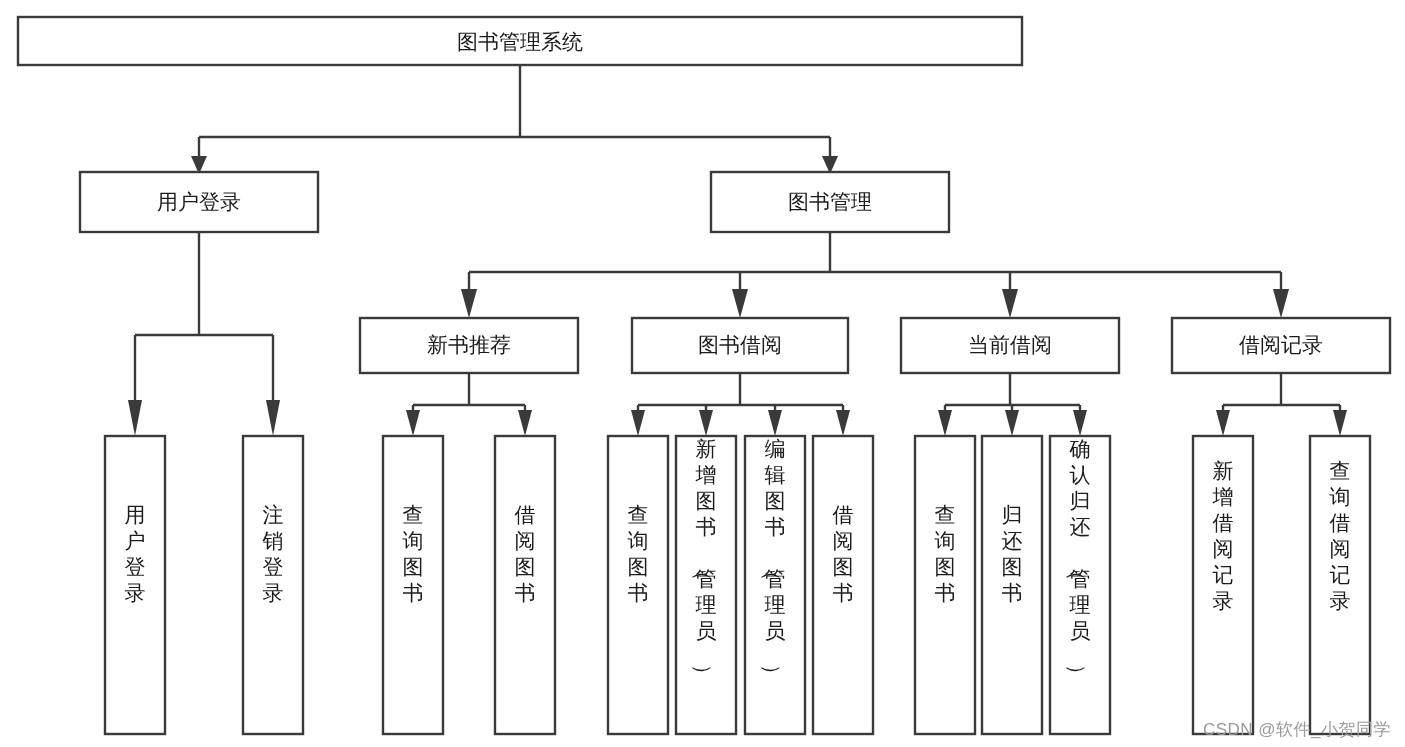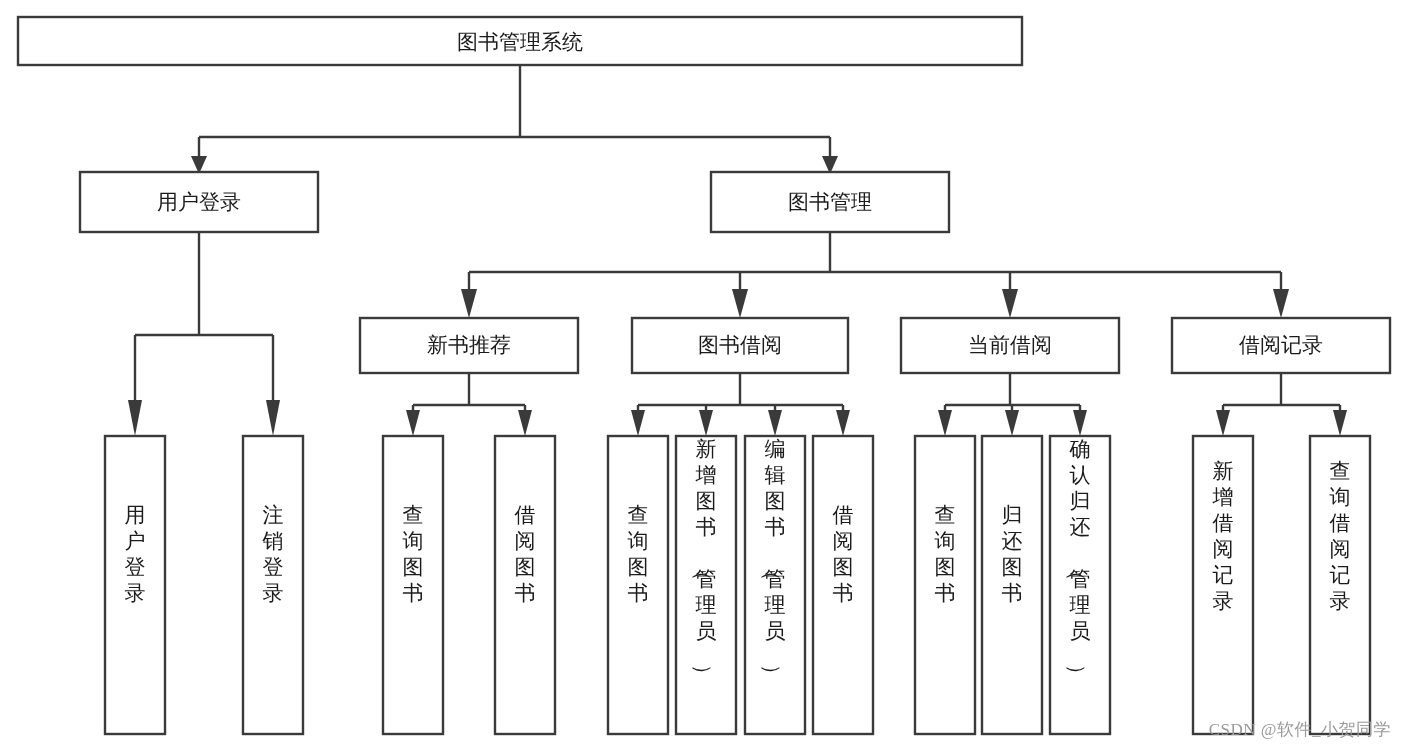--- a/index.html
+++ b/index.html
@@ -46,21 +46,21 @@
   .node-label-vertical {
     fill: #1b1b1b;
     font-family: "Liberation Sans", "DejaVu Sans", sans-serif;
     font-size: 21px;
     text-anchor: middle;
   }
   .watermark {
     position: absolute;
     right: 14px;
     bottom: 6px;
-    font-family: Liberation Serif, serif;
+    font-family: Liberation Sans, sans-serif;
     font-size: 17px;
     color: #9a9a9a;
     white-space: nowrap;
     letter-spacing: 0.5px;
   }
 </style>
 </head>
 <body>
 
 <svg id="diagram-root" viewBox="0 0 1405 747" xmlns="http://www.w3.org/2000/svg">

